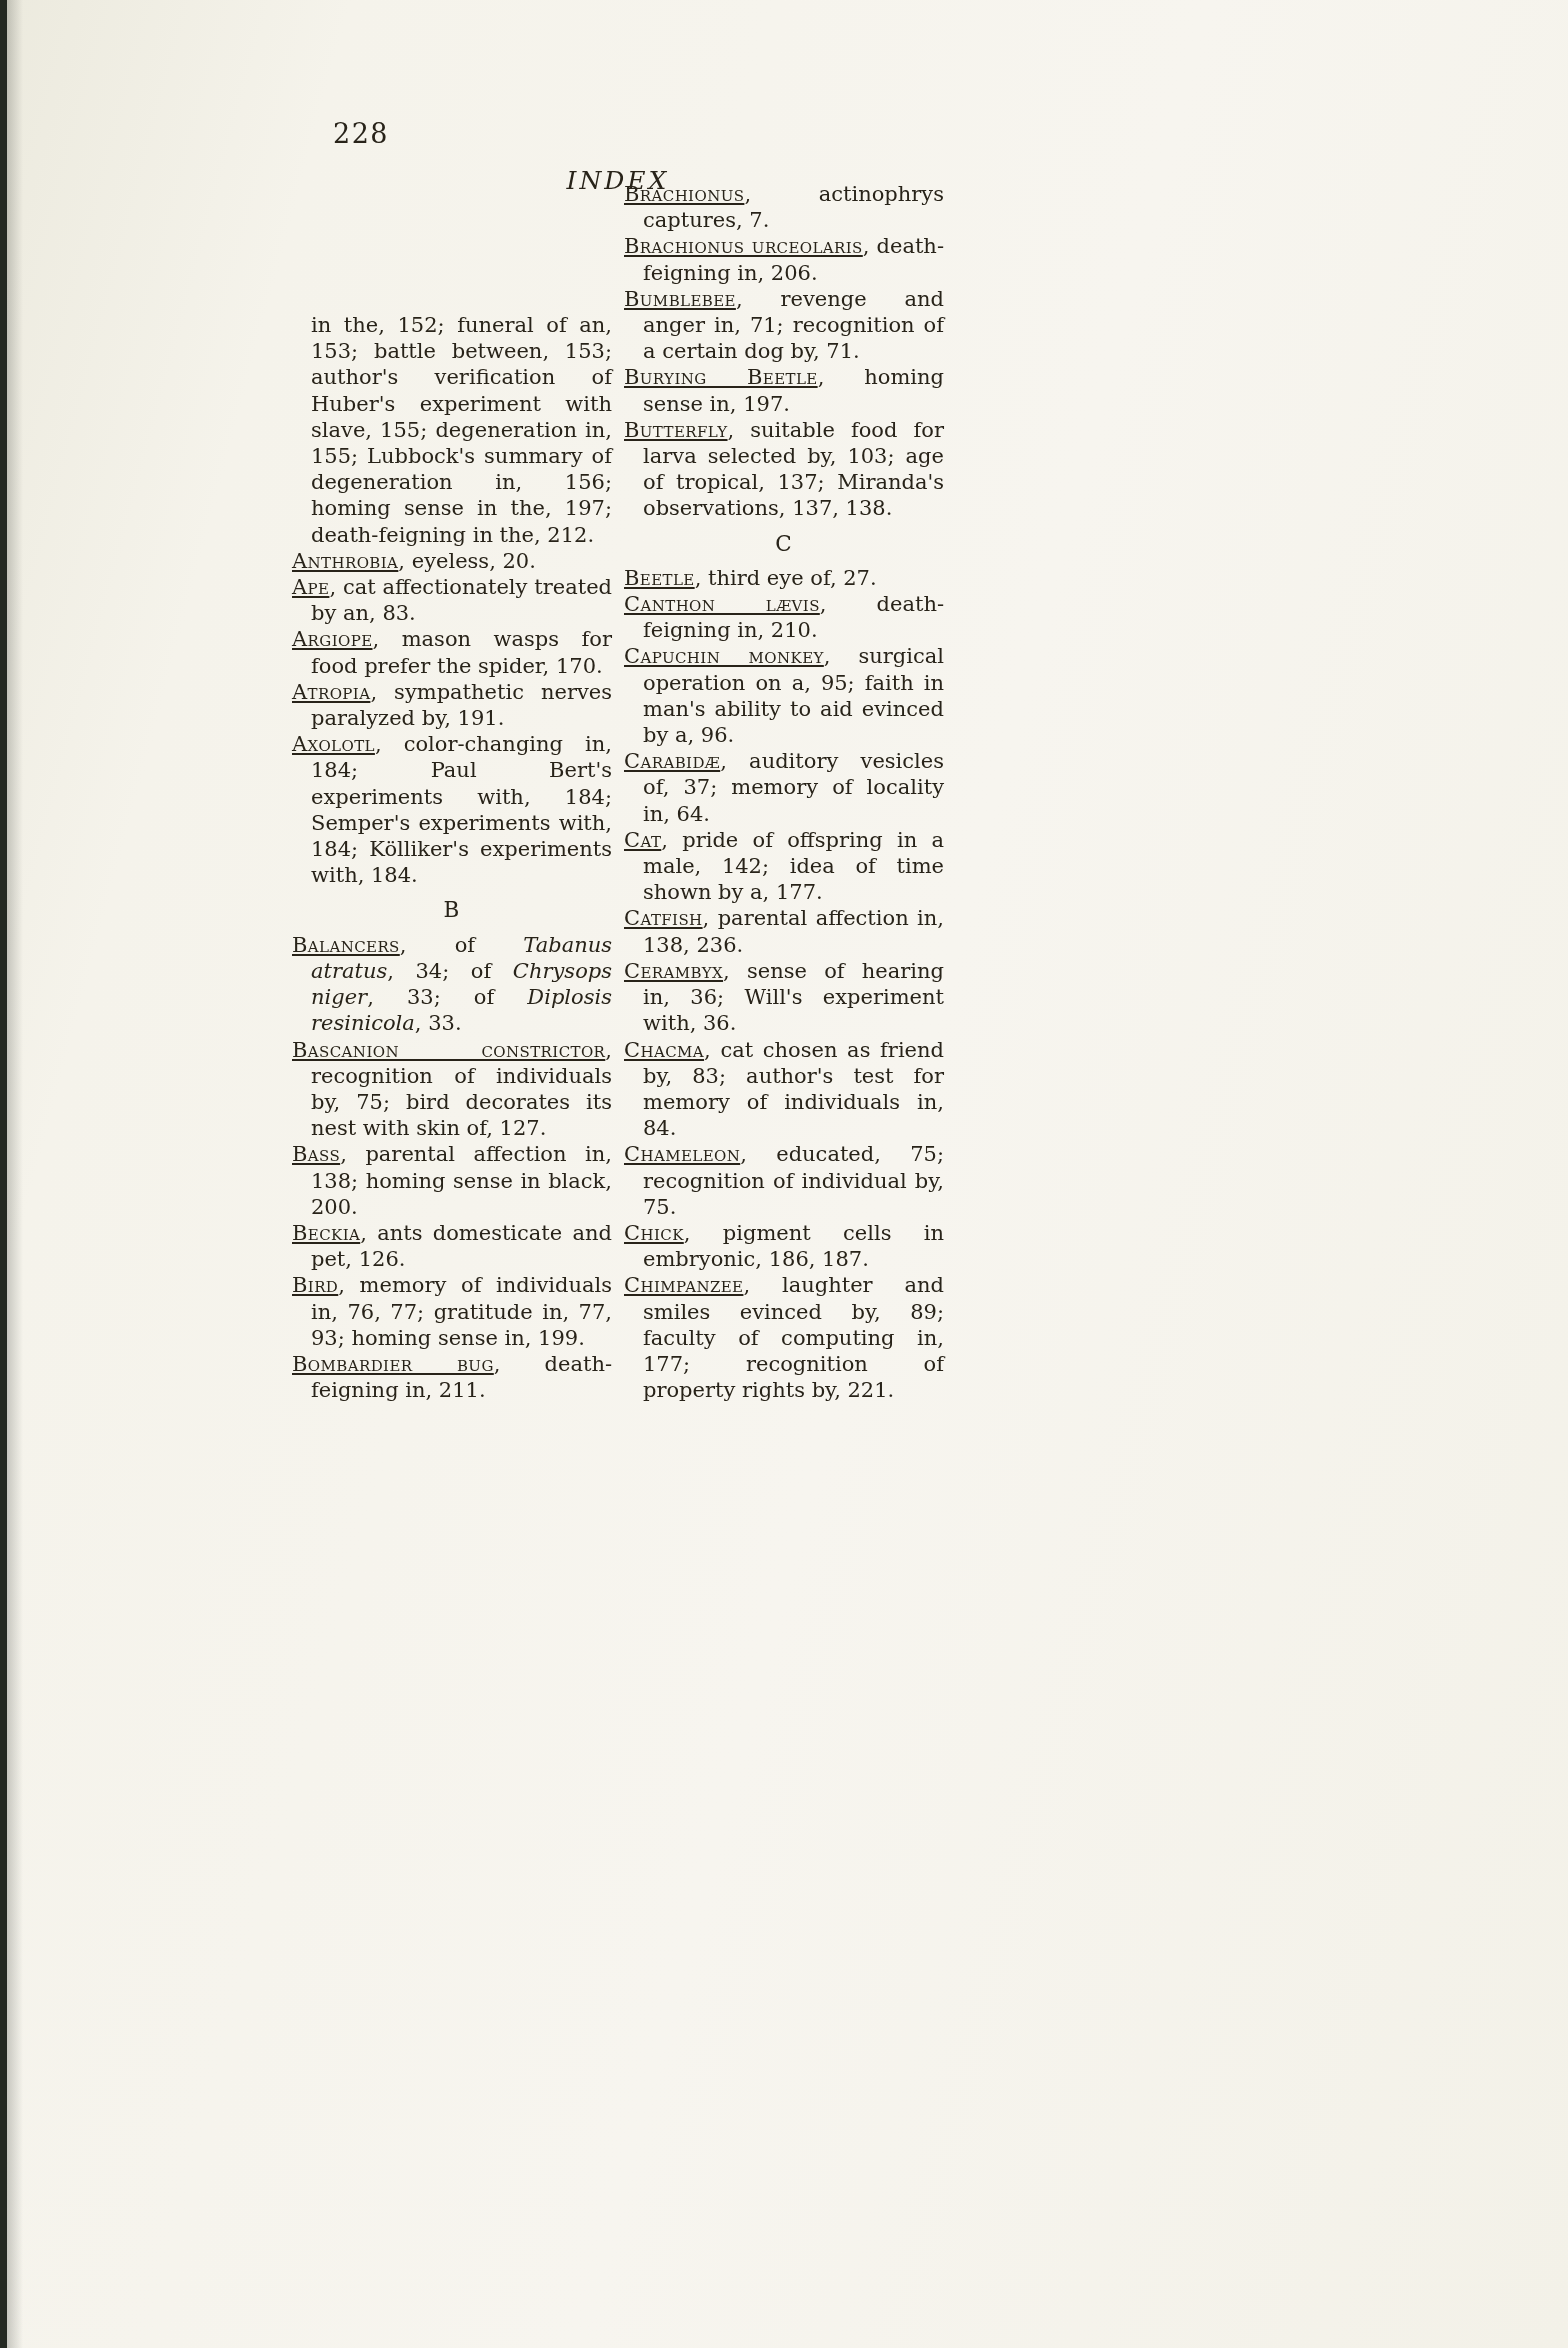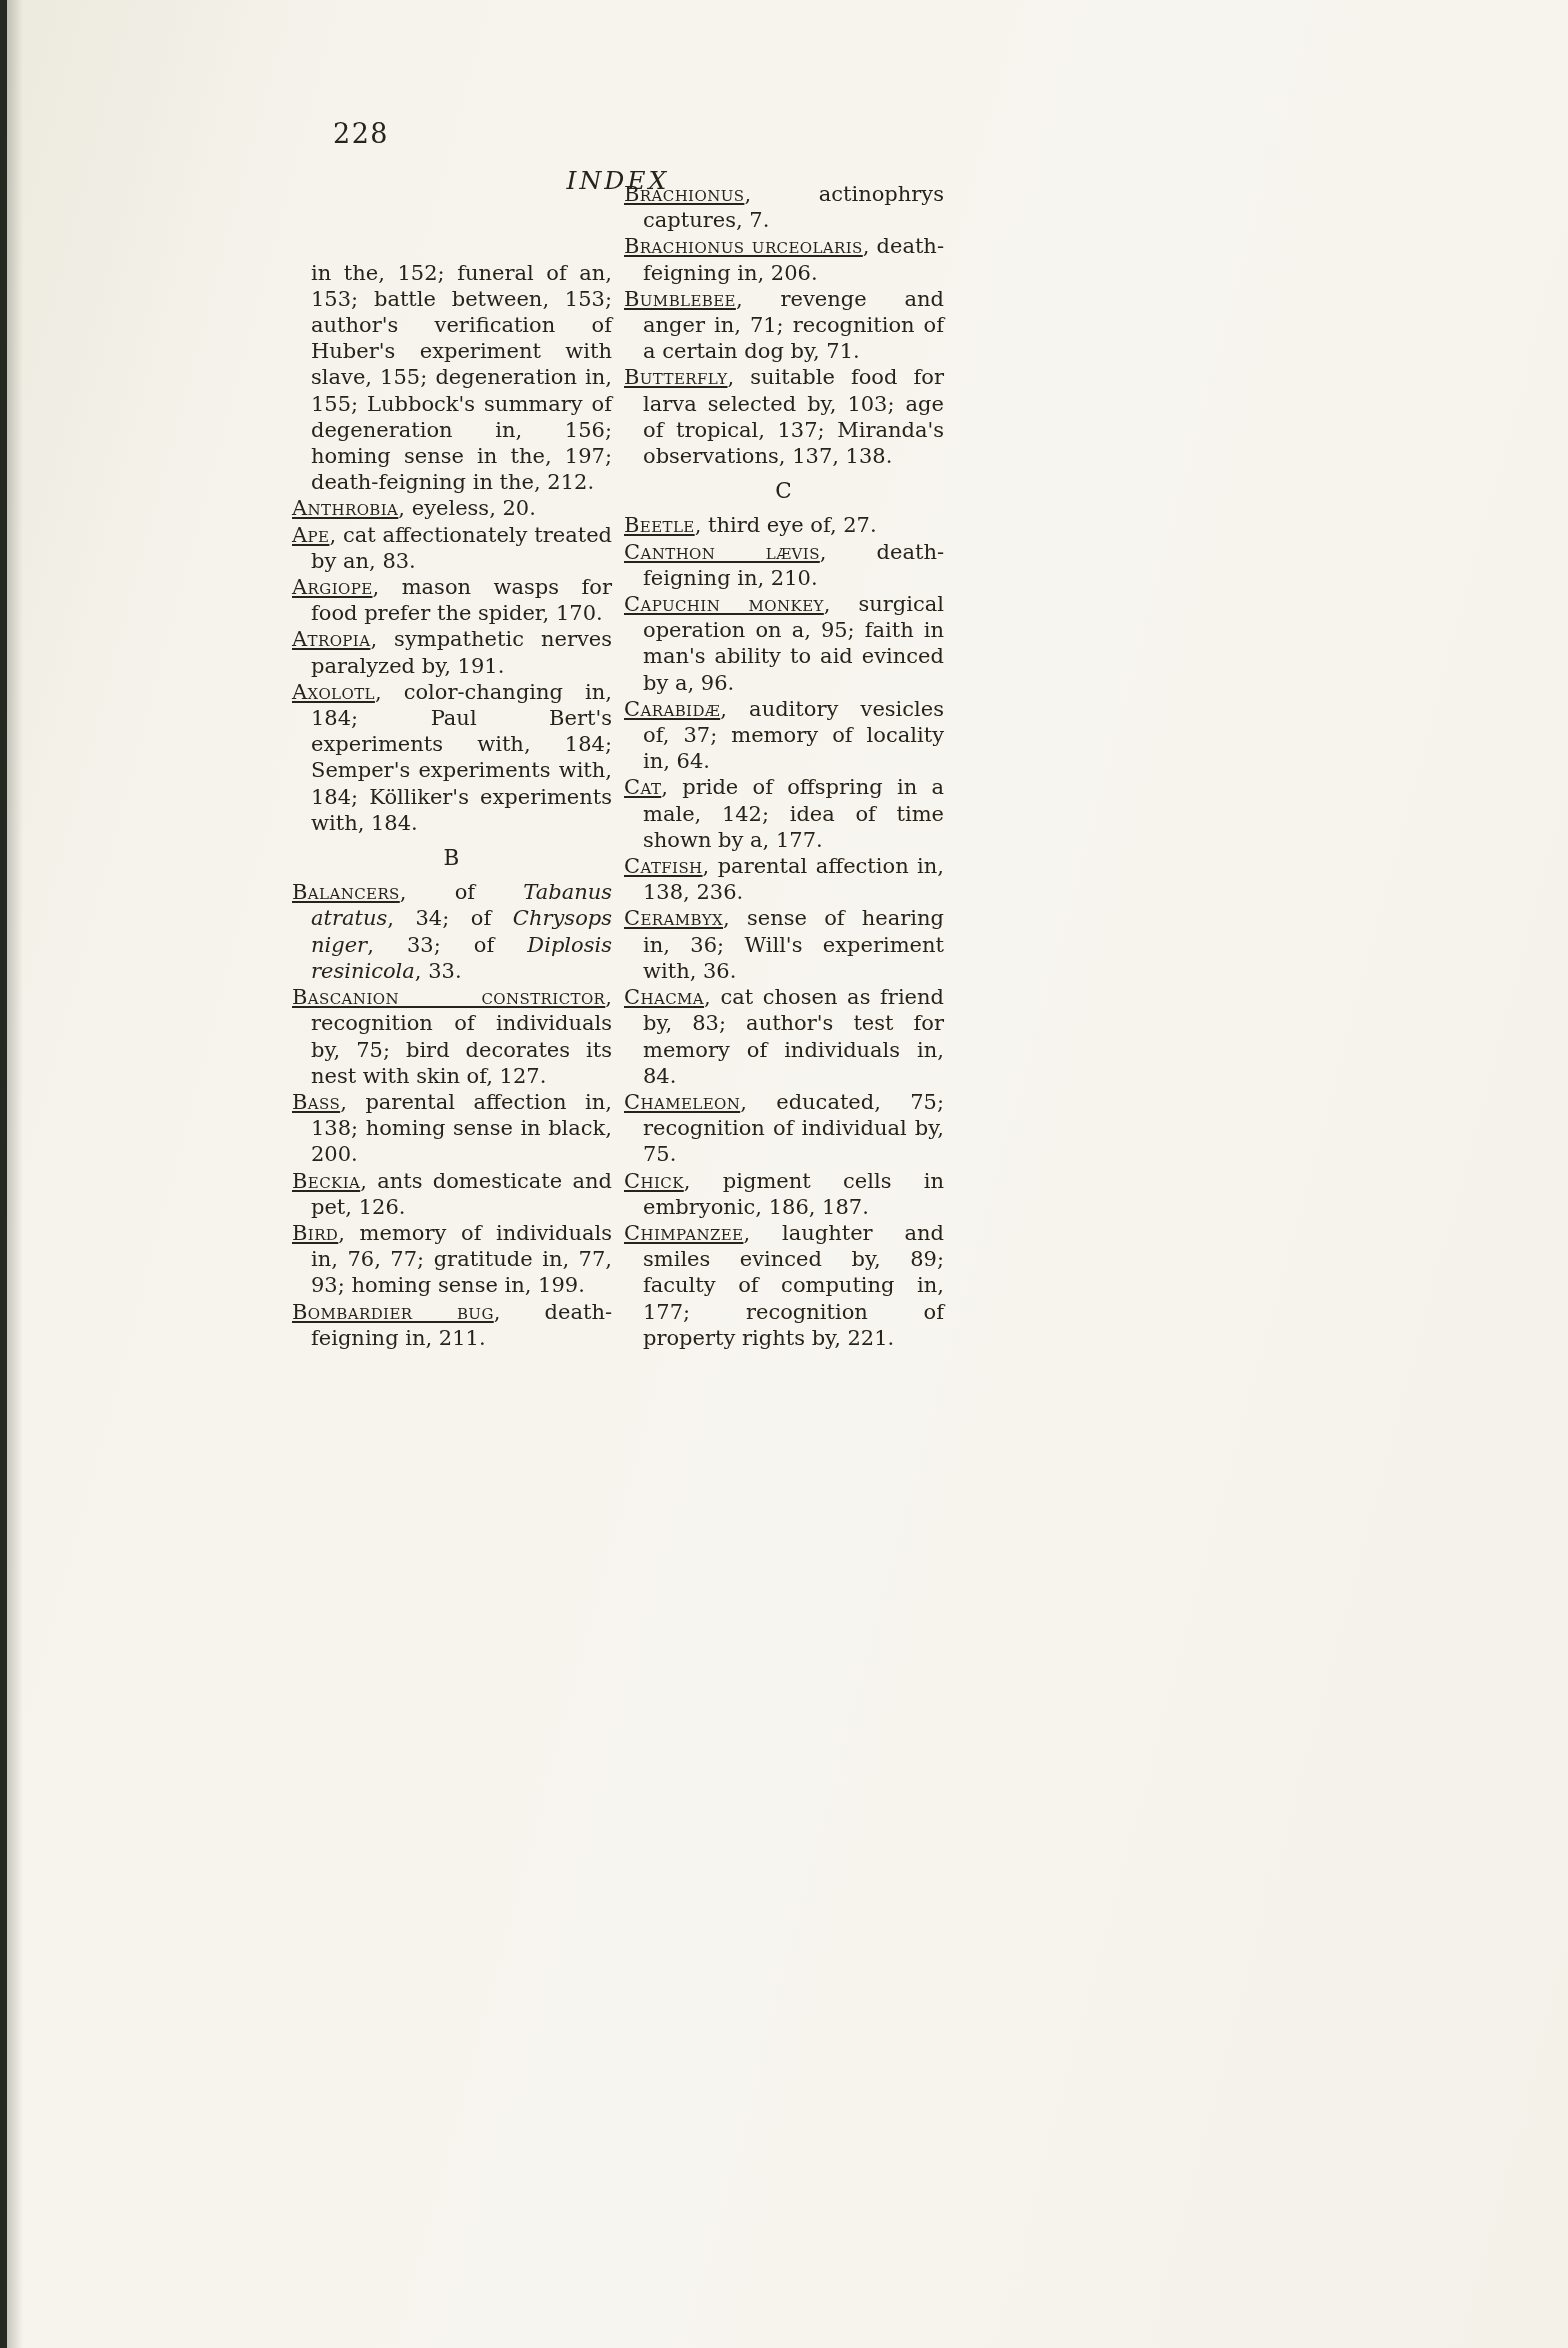--- a/index.html
+++ b/index.html
@@ -110,20 +110,21 @@
     <p class="entry"><span class="term">Bird</span><span>, memory of individuals in, 76, 77; gratitude in, 77, 93; homing sense in, 199.</span></p>
     <p class="entry"><span class="term">Bombardier bug</span><span>, death-feigning in, 211.</span></p>
   </div>
 
   <div class="divider"></div>
 
   <div class="col right">
     <p class="entry"><span class="term">Brachionus</span><span>, actinophrys captures, 7.</span></p>
     <p class="entry"><span class="term">Brachionus urceolaris</span><span>, death-feigning in, 206.</span></p>
     <p class="entry"><span class="term">Bumblebee</span><span>, revenge and anger in, 71; recognition of a certain dog by, 71.</span></p>
+    <p class="entry"><span class="term">Burying Beetle</span><span>, homing sense in, 197.</span></p>
     <p class="entry"><span class="term">Butterfly</span><span>, suitable food for larva selected by, 103; age of tropical, 137; Miranda's observations, 137, 138.</span></p>
     <p class="section-heading">C</p>
     <p class="entry"><span class="term">Beetle</span><span>, third eye of, 27.</span></p>
     <p class="entry"><span class="term">Canthon lævis</span><span>, death-feigning in, 210.</span></p>
     <p class="entry"><span class="term">Capuchin monkey</span><span>, surgical operation on a, 95; faith in man's ability to aid evinced by a, 96.</span></p>
     <p class="entry"><span class="term">Carabidæ</span><span>, auditory vesicles of, 37; memory of locality in, 64.</span></p>
     <p class="entry"><span class="term">Cat</span><span>, pride of offspring in a male, 142; idea of time shown by a, 177.</span></p>
     <p class="entry"><span class="term">Catfish</span><span>, parental affection in, 138, 236.</span></p>
     <p class="entry"><span class="term">Cerambyx</span><span>, sense of hearing in, 36; Will's experiment with, 36.</span></p>
     <p class="entry"><span class="term">Chacma</span><span>, cat chosen as friend by, 83; author's test for memory of individuals in, 84.</span></p>

